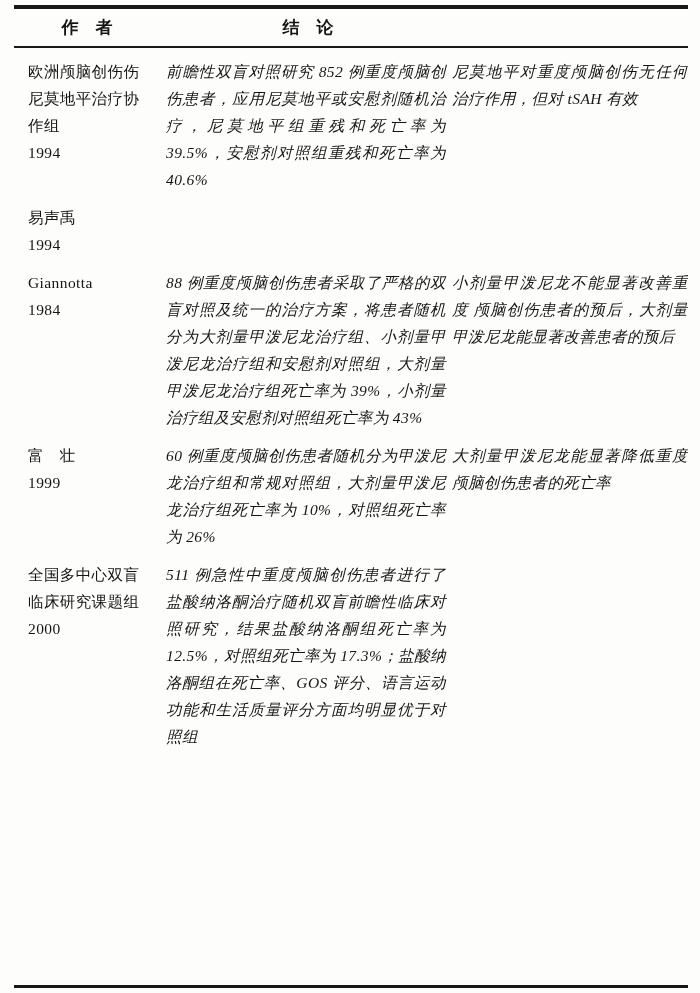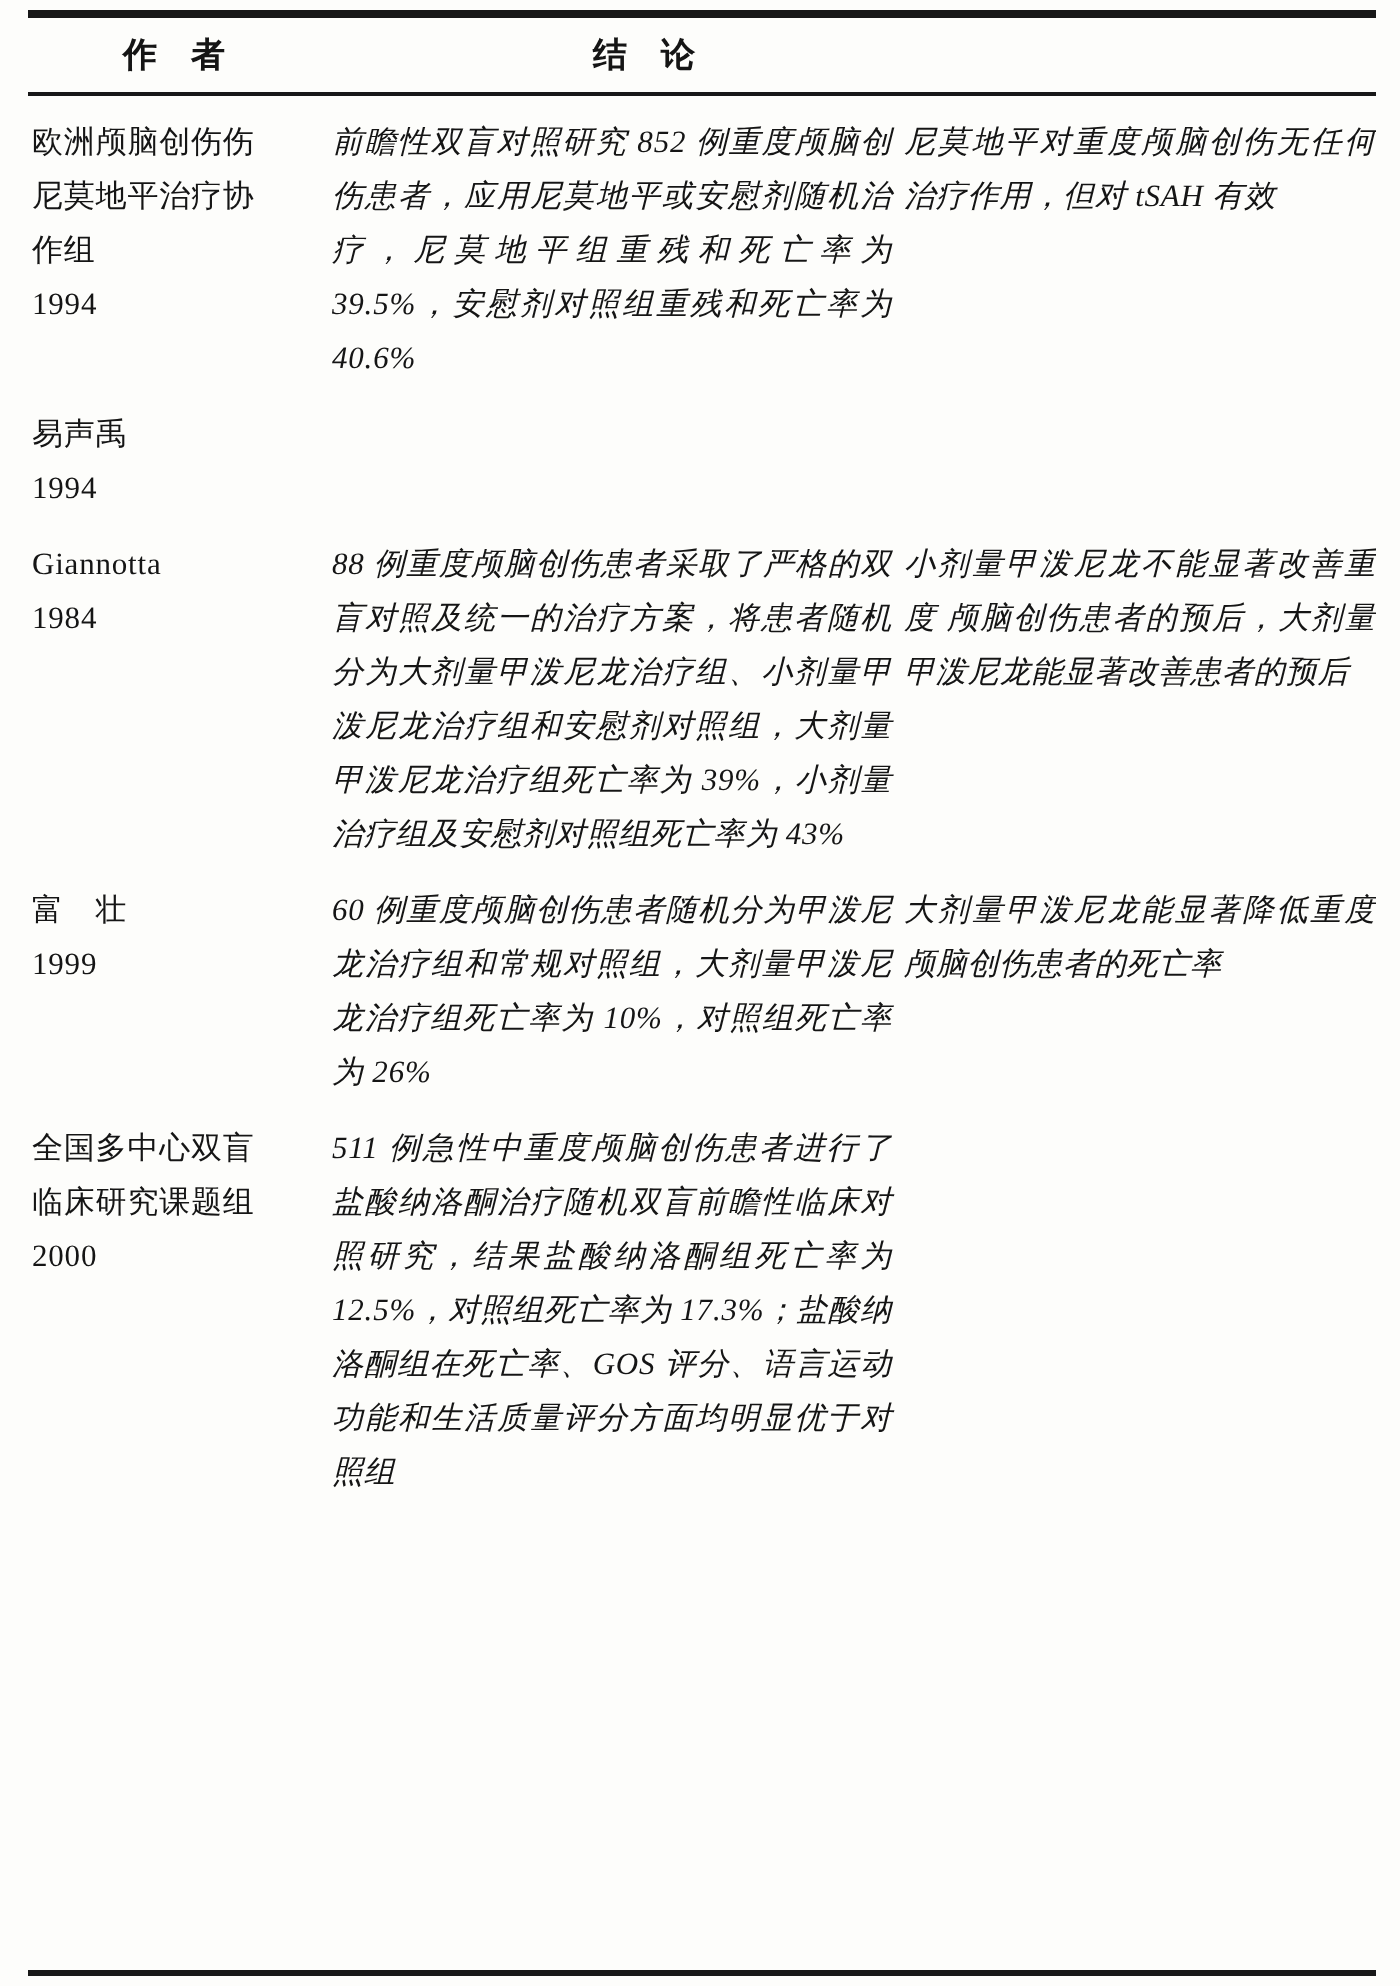--- a/index.html
+++ b/index.html
@@ -34,21 +34,21 @@
   .rule-mid {
     border-top: 2px solid #181818;
   }
   .rule-bottom {
     border-top: 3px solid #181818;
     margin-top: 2px;
   }
   .header-row {
     display: grid;
     grid-template-columns: 146px 280px 1fr;
-    column-gap: 22px;
+    column-gap: 8px;
     height: 37px;
     align-items: center;
   }
   .hcell {
     text-align: center;
     font-size: 17px;
     font-weight: 600;
     white-space: nowrap;
   }
   .tbody {
@@ -63,20 +63,21 @@
     margin-bottom: 11px;
   }
   .cell {
     font-size: 15.5px;
     line-height: 27px;
     letter-spacing: 0.4px;
   }
   .author {
     white-space: pre-line;
     padding-left: 2px;
+    margin-left: 12px;
   }
   .summary, .conclusion {
     text-align: justify;
     text-justify: inter-ideograph;
     font-style: italic;
   }
 </style>
 </head>
 <body>
 

